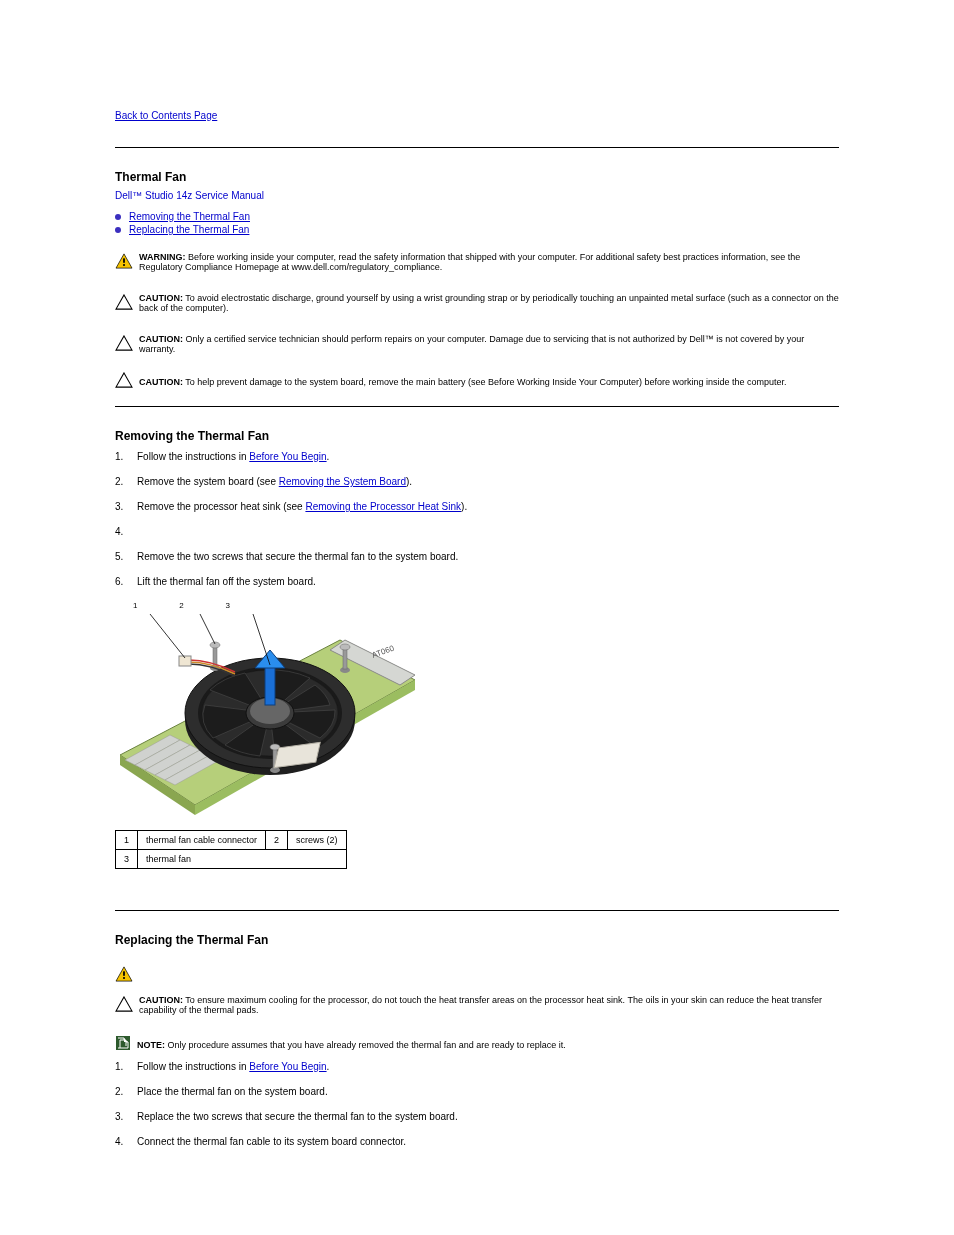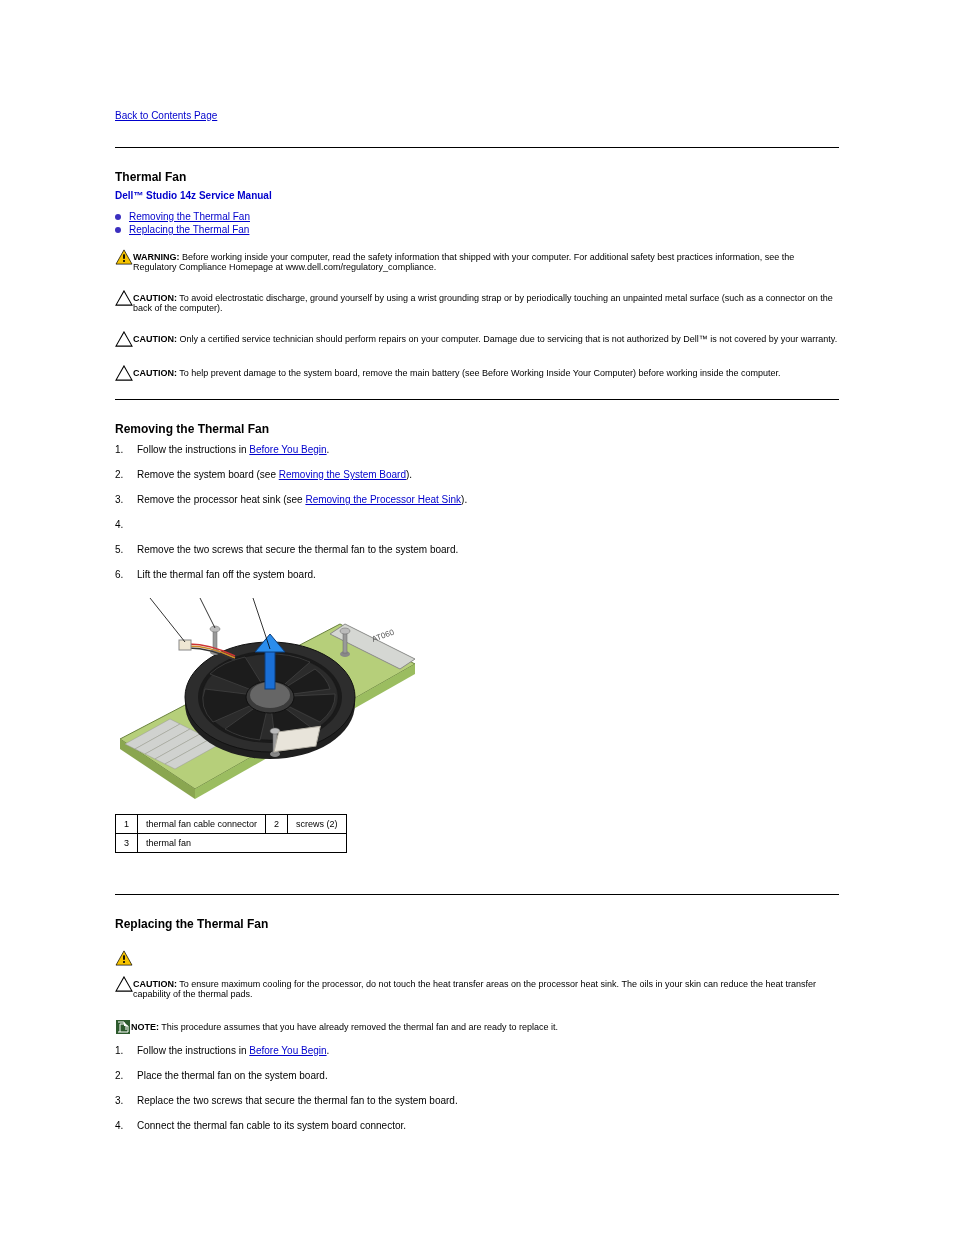--- a/index.html
+++ b/index.html
@@ -22,21 +22,21 @@
     border-top: 1px solid #000;
     margin: 8px 0;
   }
   .section-title {
     font-weight: bold;
     font-size: 12px;
     margin: 22px 0 2px 0;
   }
   .manual-title {
     color: #0000cc;
-    font-weight: bold;
+    font-weight: normal;
     font-size: 10px;
     margin: 6px 0 10px 0;
   }
   .bullets {
     margin: 6px 0 14px 0;
   }
   .bullet-row {
     display: flex;
     align-items: center;
     gap: 8px;
@@ -49,22 +49,22 @@
     background: #3b2fbf;
     flex-shrink: 0;
   }
   .bullet-link {
     color: #0000cc;
     text-decoration: underline;
     font-size: 10px;
   }
   .alert-row {
     display: flex;
-    align-items: flex-start;
-    gap: 0;
+    align-items: center;
+    gap: 6px;
     margin: 6px 0 18px 0;
   }
   .alert-row .txt {
     font-size: 9px;
     flex: 1;
     padding-top: 3px;
   }
   .alert-row .txt .lead {
     font-weight: bold;
   }
@@ -220,20 +220,25 @@
       <span class="num">5.</span>
       <span class="txt"><span>Remove the two screws that secure the thermal fan to the system board.</span></span>
     </li>
   <li>
       <span class="num">6.</span>
       <span class="txt"><span>Lift the thermal fan off the system board.</span></span>
     </li>
 </ol>
 
 <div class="image-wrap">
+  <div class="callouts">
+    <span>1</span>
+    <span>2</span>
+    <span>3</span>
+  </div>
   <svg width="300" height="210" viewBox="0 0 300 210">
 
     <polygon points="5,145 225,30 300,70 80,195" fill="#b6cf7a" stroke="#6a823f" stroke-width="1"></polygon>
     <polygon points="5,145 80,195 80,205 5,155" fill="#8aa650"></polygon>
     <polygon points="80,195 300,70 300,80 80,205" fill="#9bbd60"></polygon>
 
     <g fill="#d0d2cf" stroke="#9a9a96" stroke-width="0.5">
       <polygon points="10,150 55,125 65,130 20,155"></polygon>
       <polygon points="20,155 65,130 75,135 30,160"></polygon>
       <polygon points="30,160 75,135 85,140 40,165"></polygon>
@@ -346,21 +351,21 @@
 
 
 <div class="alert-row" style="margin-bottom:10px">
   <svg class="icon-note" viewBox="0 0 16 16">
     <rect x="1" y="1" width="14" height="14" fill="#2d5a2d"></rect>
     <path d="M3 3 L9 3 L9 5 L5 5 L5 13 M3 13 L13 13 L13 7 L11 7 L11 11" stroke="#fff" stroke-width="1" fill="none"></path>
     <path d="M9 3 L13 7 L9 7 Z" fill="#fff"></path>
   </svg>
   <div class="txt">
     <span class="lead">NOTE:</span>
-    <span>This procedure assumes that you have already removed the thermal fan and are ready to replace it.</span>
+    <span>Only procedure assumes that you have already removed the thermal fan and are ready to replace it.</span>
   </div>
 </div>
 
 <ol class="steps">
   <li>
       <span class="num">1.</span>
       <span class="txt"><span>Follow the instructions in </span><a href="#">Before You Begin</a><span>.</span></span>
     </li>
   <li>
       <span class="num">2.</span>

